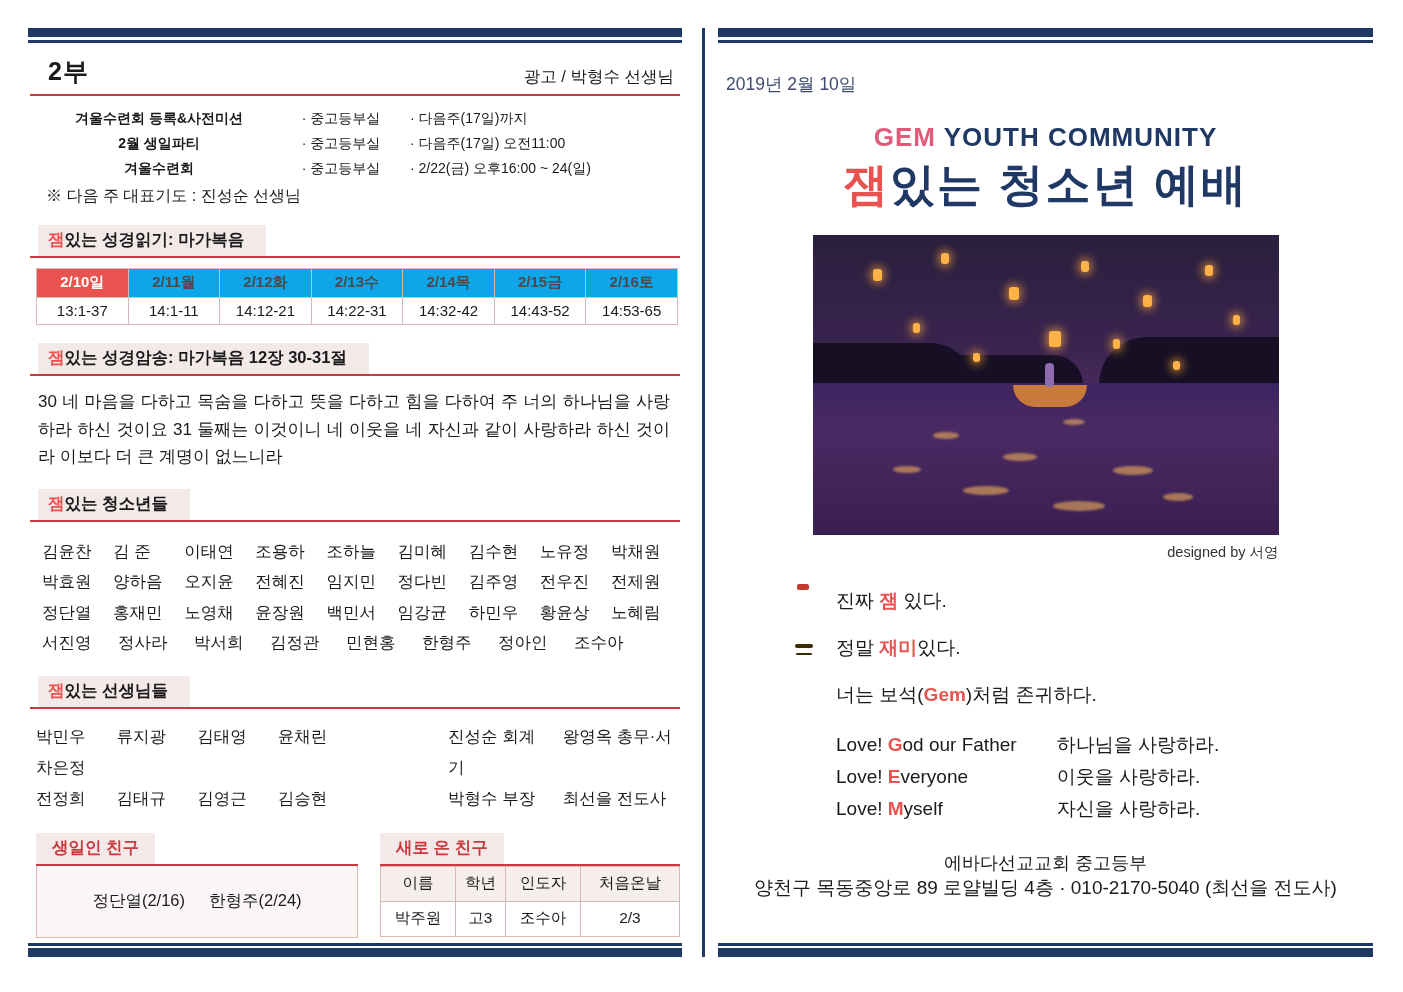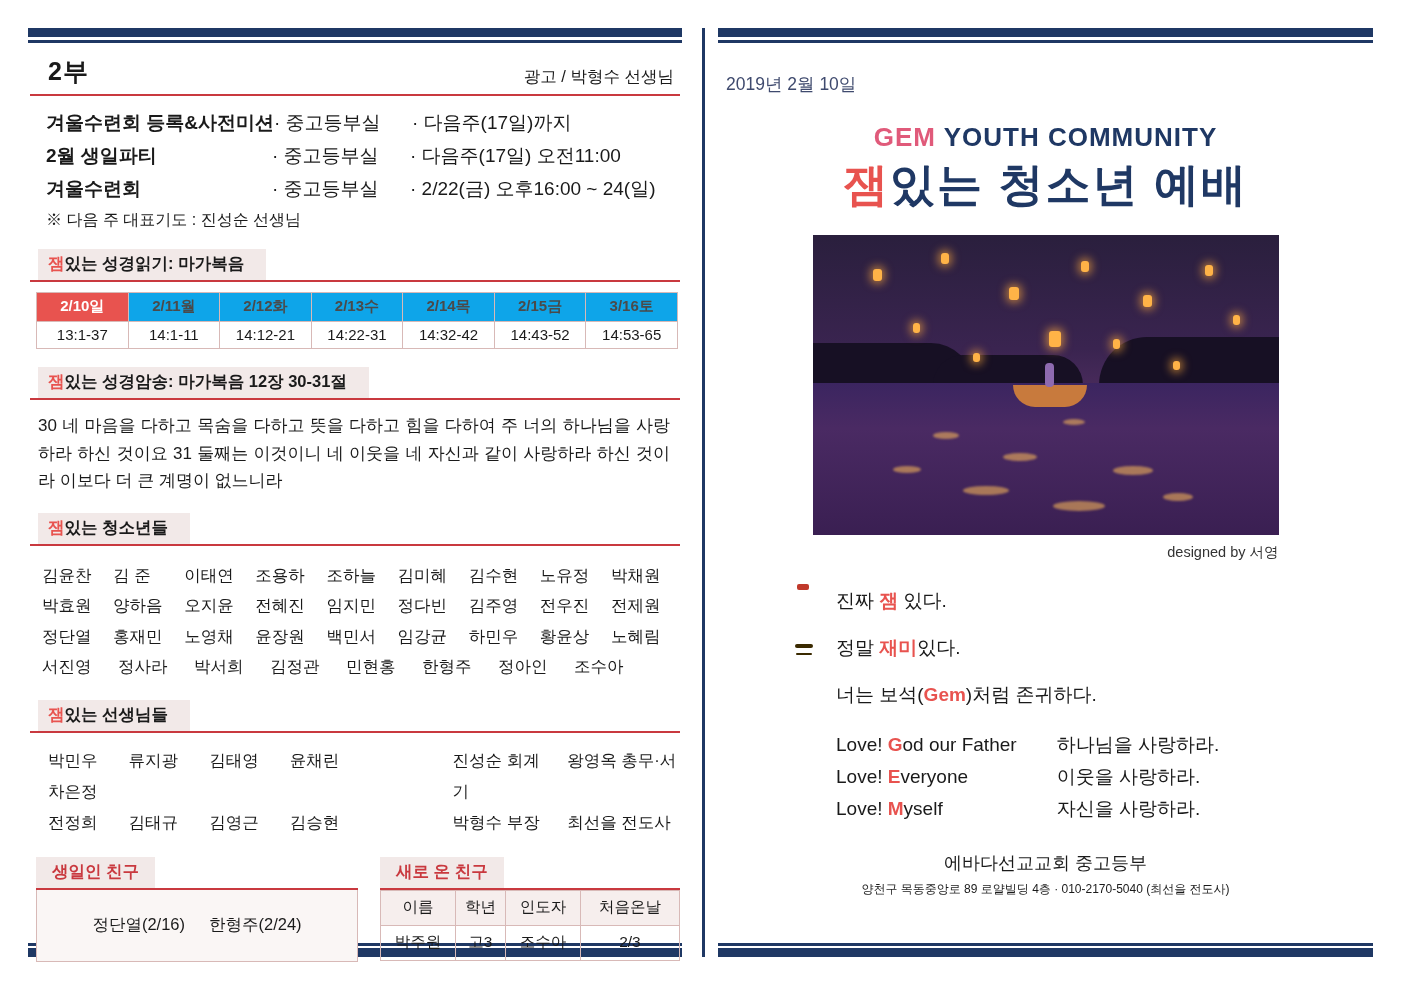--- a/index.html
+++ b/index.html
@@ -31,21 +31,21 @@
 
   
   .left { position:absolute; left:28px; top:55px; width:654px; }
 
   .hdr-row { display:flex; align-items:flex-end; justify-content:space-between; padding:0 8px 6px 20px; }
   .hdr-title { font-size:25px; font-weight:bold; letter-spacing:1px; }
   .hdr-right { font-size:16.5px; }
   .hdr-underline { height:2px; background:#c9393f; margin:0 2px 0 2px; }
 
   .ann { margin:14px 0 0 18px; }
-  .ann-row { display:flex; align-items:baseline; font-size:19px; margin-bottom:7px; }
+  .ann-row { display:flex; align-items:baseline; font-size:14px; margin-bottom:7px;text-align:center; }
   .ann-title { font-weight:bold; min-width:226px; }
   .ann-c2 { min-width:138px; }
   .ann-c3 { }
   .ann-note { font-size:16px; margin-top:8px; }
 
   .sec-label {
     display:inline-block;
     background:#f2e9e8;
     padding:4px 22px 5px 10px;
     font-size:16.5px;
@@ -61,21 +61,21 @@
   table.read td { border:1px solid #d8b9b7; text-align:center; padding:4px 0 5px; width:14.28%; }
   table.read tr.head td { background:#0ea5e9; font-weight:bold; color:#4a4a4a; }
   table.read tr.head td.today { background:#e8534f; color:#ffffff; }
 
   .verse { font-size:17px; line-height:1.62; margin:12px 12px 0 10px; text-align:justify; }
 
   .names { font-size:16.5px; line-height:1.85; margin:14px 0 0 14px; }
   .names .row { display:flex; }
   .names .row span { display:inline-block; width:76px; }
 
-  .teachers { font-size:16.5px; line-height:1.9; margin:12px 0 0 20px; display:flex; }
+  .teachers { font-size:16.5px; line-height:1.9; margin:12px 0 0 8px; display:flex; }
   .teachers .colA span { display:inline-block; width:76px; }
   .teachers .colB { margin-left:24px; }
   .teachers .colB span.w1 { display:inline-block; width:110px; }
 
   
   .bottom-boxes { display:flex; margin:18px 0 0 8px; gap:22px; }
   .box { }
   .box .cap { display:inline-block; background:#f2e9e8; padding:4px 16px 5px; font-size:16.5px; font-weight:bold; color:#c9393f; }
   .box .cap-rule { height:2px; background:#c9393f; }
   .bd-box { width:322px; }
@@ -116,21 +116,21 @@
   .emoji { width:30px; height:30px; margin-right:16px; flex:none; position:relative; }
   .bul-txt .hl-red { color:#e8534f; font-weight:bold; }
 
   .love { display:flex; margin:4px 0 0 72px; font-size:19px; }
   .love .emoji { margin-top:2px; }
   .love-en { line-height:1.68; }
   .love-en .cap { color:#e8534f; font-weight:bold; }
   .love-ko { line-height:1.68; margin-left:40px; }
 
   .footer { text-align:center; margin-top:26px; font-size:18px; }
-  .footer .addr { font-size:12px; margin-top:6px; }
+  .footer .addr { font-size:19px; }
 
   
   .e-jam { width:26px; height:28px; background:#e8534f; border-radius:5px; }
   .e-jam:before { content:""; position:absolute; left:7px; top:-4px; width:12px; height:6px; background:#c0392b; border-radius:2px; }
   .e-jam:after { content:""; position:absolute; left:5px; top:9px; width:16px; height:11px; background:#fff; border-radius:2px; }
   .e-face { width:28px; height:28px; background:#f5c518; border-radius:50%; position:relative; }
   .e-face:before { content:""; position:absolute; left:5px; top:9px; width:18px; height:4px; background:#3a2a00; border-radius:2px; box-shadow:0 8px 0 -1px #3a2a00; }
   .e-gem { width:28px; height:22px; background:#6fd0ef; margin-top:3px;
            clip-path:polygon(20% 0%, 80% 0%, 100% 35%, 50% 100%, 0% 35%); }
   .e-heart { width:28px; height:26px; background:#e8534f; border-radius:6px; position:relative; }
@@ -188,21 +188,21 @@
       <div class="sec-rule"></div>
       <table class="read">
         <tbody>
             <tr class="head">
           <td class="today">2/10일</td>
           <td>2/11월</td>
           <td>2/12화</td>
           <td>2/13수</td>
           <td>2/14목</td>
           <td>2/15금</td>
-          <td>3/16토</td>
+          <td>2/16토</td>
         </tr>
         <tr>
           <td>13:1-37</td>
           <td>14:1-11</td>
           <td>14:12-21</td>
           <td>14:22-31</td>
           <td>14:32-42</td>
           <td>14:43-52</td>
           <td>14:53-65</td>
         </tr>

